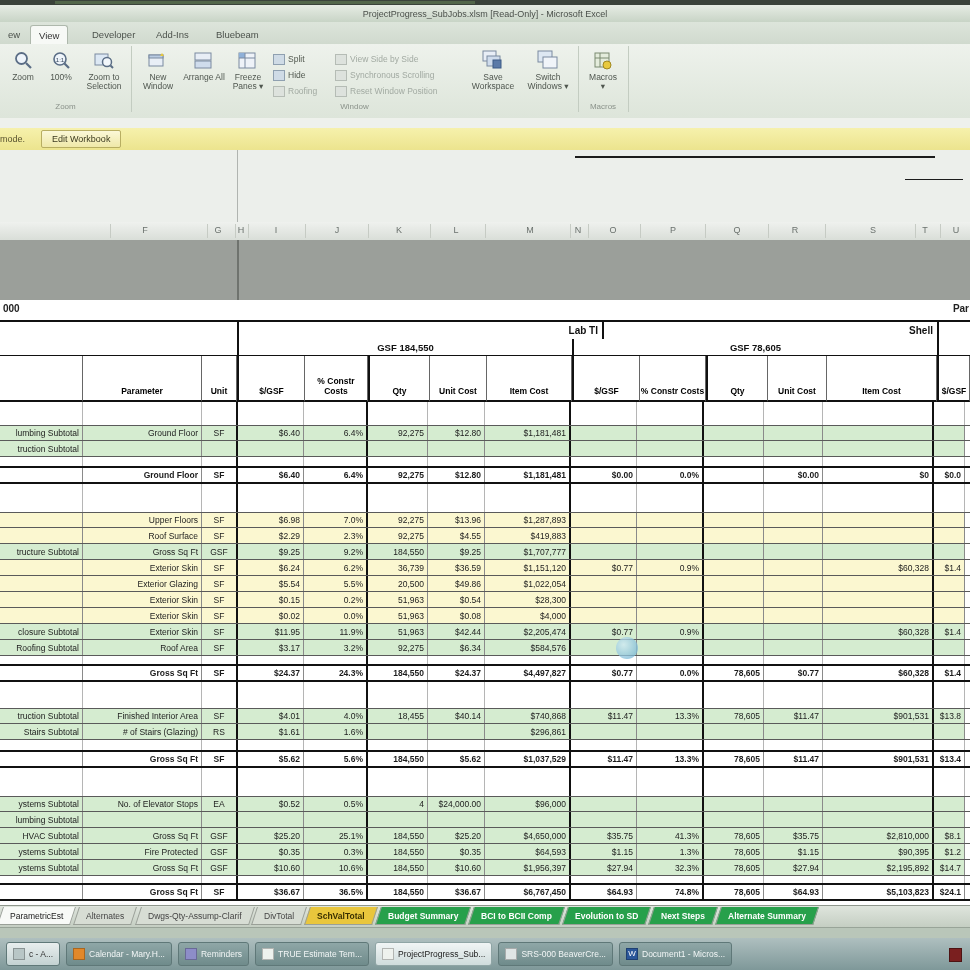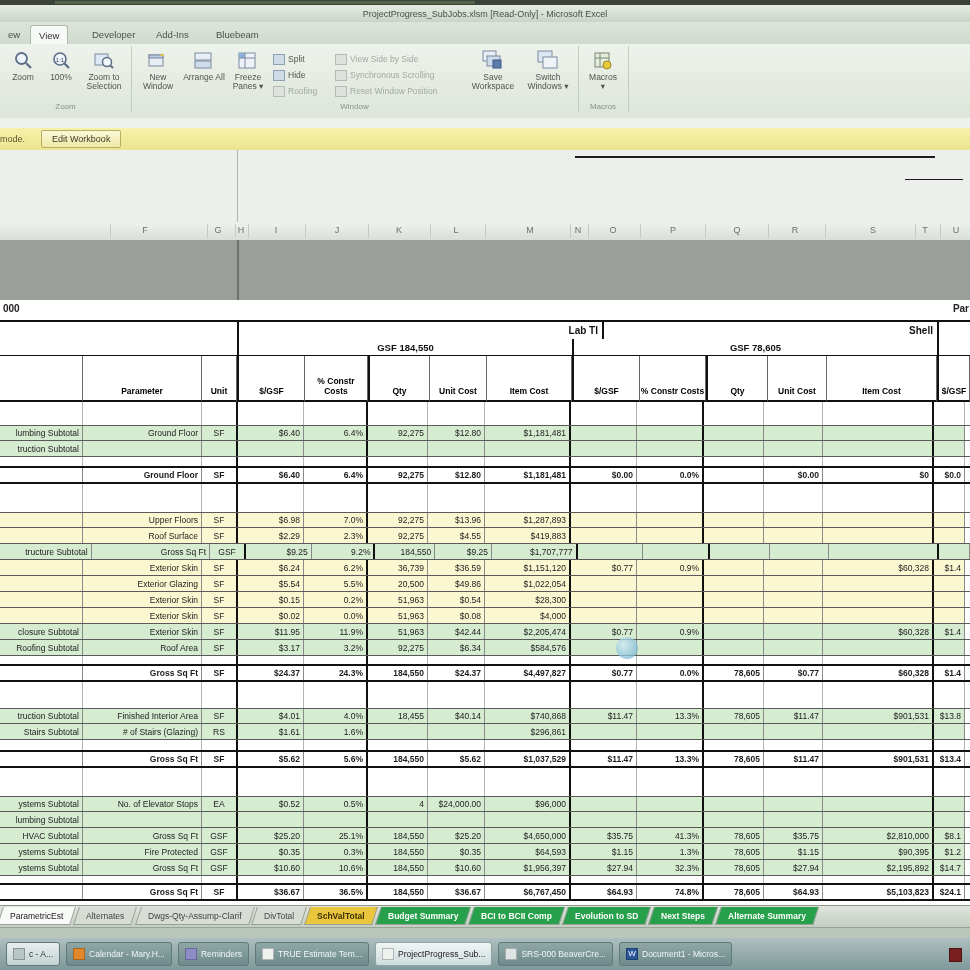--- a/index.html
+++ b/index.html
@@ -458,21 +458,21 @@
         <span class="c bg-y alR" style="width: 57px;">$4.55</span>
         <span class="c bg-y alR" style="width: 85px;">$419,883</span>
         <span class="c bg-y tL alR" style="width: 68px;"></span>
         <span class="c bg-y alR" style="width: 66px;"></span>
         <span class="c bg-y tL alR" style="width: 62px;"></span>
         <span class="c bg-y alR" style="width: 59px;"></span>
         <span class="c bg-y alR" style="width: 110px;"></span>
         <span class="c bg-y tL alR" style="width: 33px;"></span>
       </div>
       <div class="trow data">
-        <span class="c bg-g alR" style="width: 92px;">tructure Subtotal</span>
+        <span class="c bg-g alR" style="width: 83px;">tructure Subtotal</span>
         <span class="c bg-g alR" style="width: 119px;">Gross Sq Ft</span>
         <span class="c bg-g alC" style="width: 35px;">GSF</span>
         <span class="c bg-g tL alR" style="width: 68px;">$9.25</span>
         <span class="c bg-g alR" style="width: 63px;">9.2%</span>
         <span class="c bg-g tL alR" style="width: 62px;">184,550</span>
         <span class="c bg-g alR" style="width: 57px;">$9.25</span>
         <span class="c bg-g alR" style="width: 85px;">$1,707,777</span>
         <span class="c bg-g tL alR" style="width: 68px;"></span>
         <span class="c bg-g alR" style="width: 66px;"></span>
         <span class="c bg-g tL alR" style="width: 62px;"></span>

